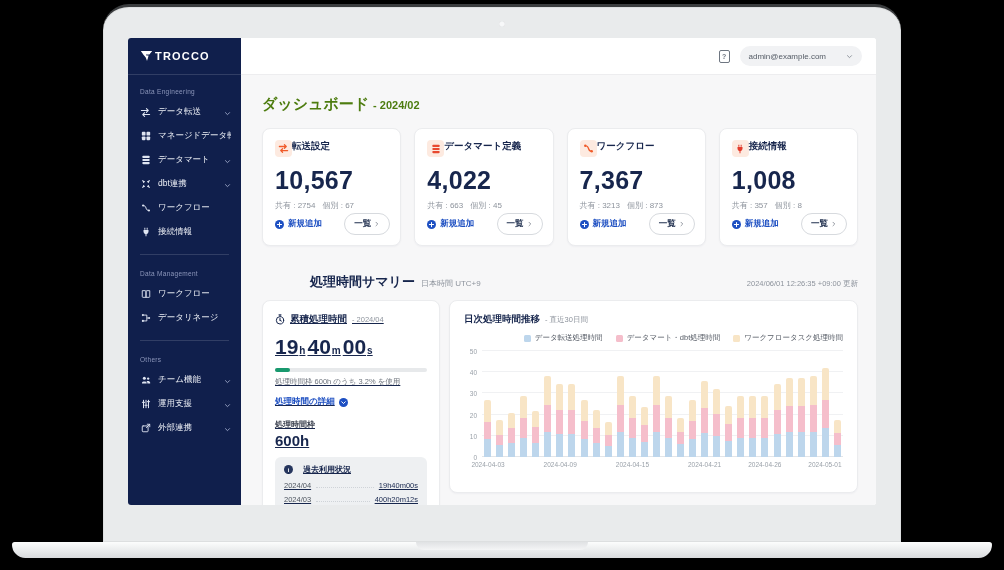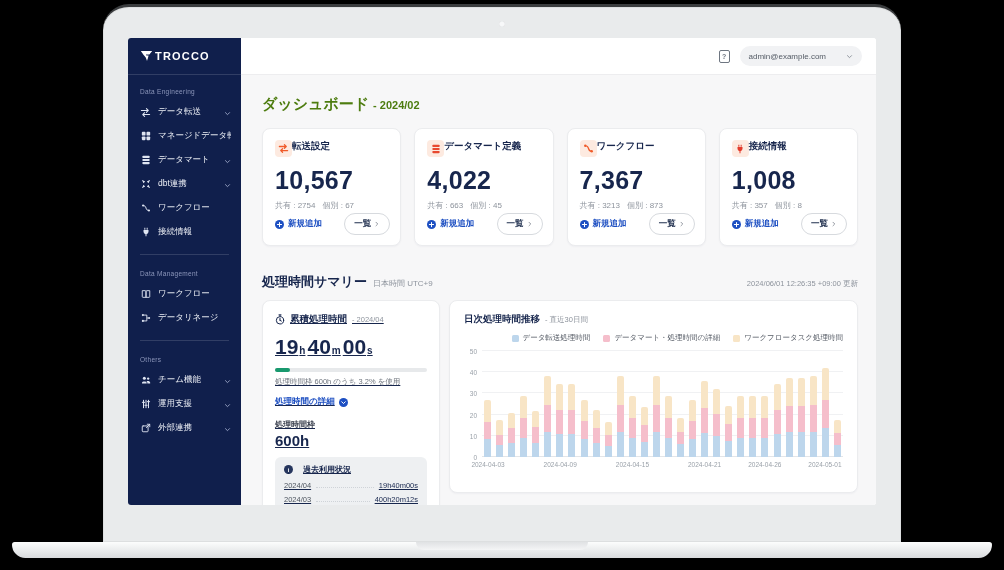--- a/index.html
+++ b/index.html
@@ -72,21 +72,21 @@
   .add-link { display:flex; align-items:center; gap:4px; font-size:8.5px; font-weight:bold;
               color:#1d4fc2; cursor:pointer; }
   .list-btn { display:flex; align-items:center; gap:3px; background:#fff;
               border:1px solid #d7dade; border-radius:11px; padding:4px 9px;
               font-size:8.5px; font-weight:bold; color:#21304f; cursor:pointer;
               font-family:inherit; }
   .list-btn svg { color:#8a9099; }
 
   .summary-head { margin-top:26px; display:flex; align-items:baseline;
                   justify-content:space-between; }
-  .summary-title { font-size:13px; font-weight:bold; }
+  .summary-title { font-size:13px; font-weight:bold;margin-left:48px; }
   .summary-tz { font-size:8px; color:#8d939c; font-weight:normal; margin-left:6px; }
   .summary-updated { font-size:7.5px; color:#8d939c; }
 
   .summary-row { display:flex; gap:9px; margin-top:9px; align-items:flex-start; }
   .time-card { width:178px; height:213px; background:#fff; border:1px solid #ebecee;
                border-radius:8px; padding:12px; box-shadow:0 1px 2px rgba(25,35,70,.04);text-decoration:underline; }
   .tc-head { display:flex; align-items:center; gap:5px; }
   .tc-title { font-size:9.5px; font-weight:bold; }
   .tc-period { font-size:7.5px; color:#8d939c; }
   .time-val { margin-top:9px; color:#17264d; }
@@ -506,21 +506,21 @@
               <span class="tc-title">日次処理時間推移</span>
               <span class="tc-period">- 直近30日間</span>
             </div>
             <div class="legend">
               <span class="legend-item">
                   <span class="chip" style="background: rgb(189, 214, 236);"></span>
                   <span>データ転送処理時間</span>
                 </span>
               <span class="legend-item">
                   <span class="chip" style="background: rgb(245, 190, 203);"></span>
-                  <span>データマート・処理時間の詳細</span>
+                  <span>データマート・dbt処理時間</span>
                 </span>
               <span class="legend-item">
                   <span class="chip" style="background: rgb(248, 229, 198);"></span>
                   <span>ワークフロータスク処理時間</span>
                 </span>
             </div>
             <div class="plot-wrap">
               <div class="yaxis" id="yaxis">
                   <span class="ylab" style="bottom: 0%;">0</span>
                   <span class="ylab" style="bottom: 20%;">10</span>

